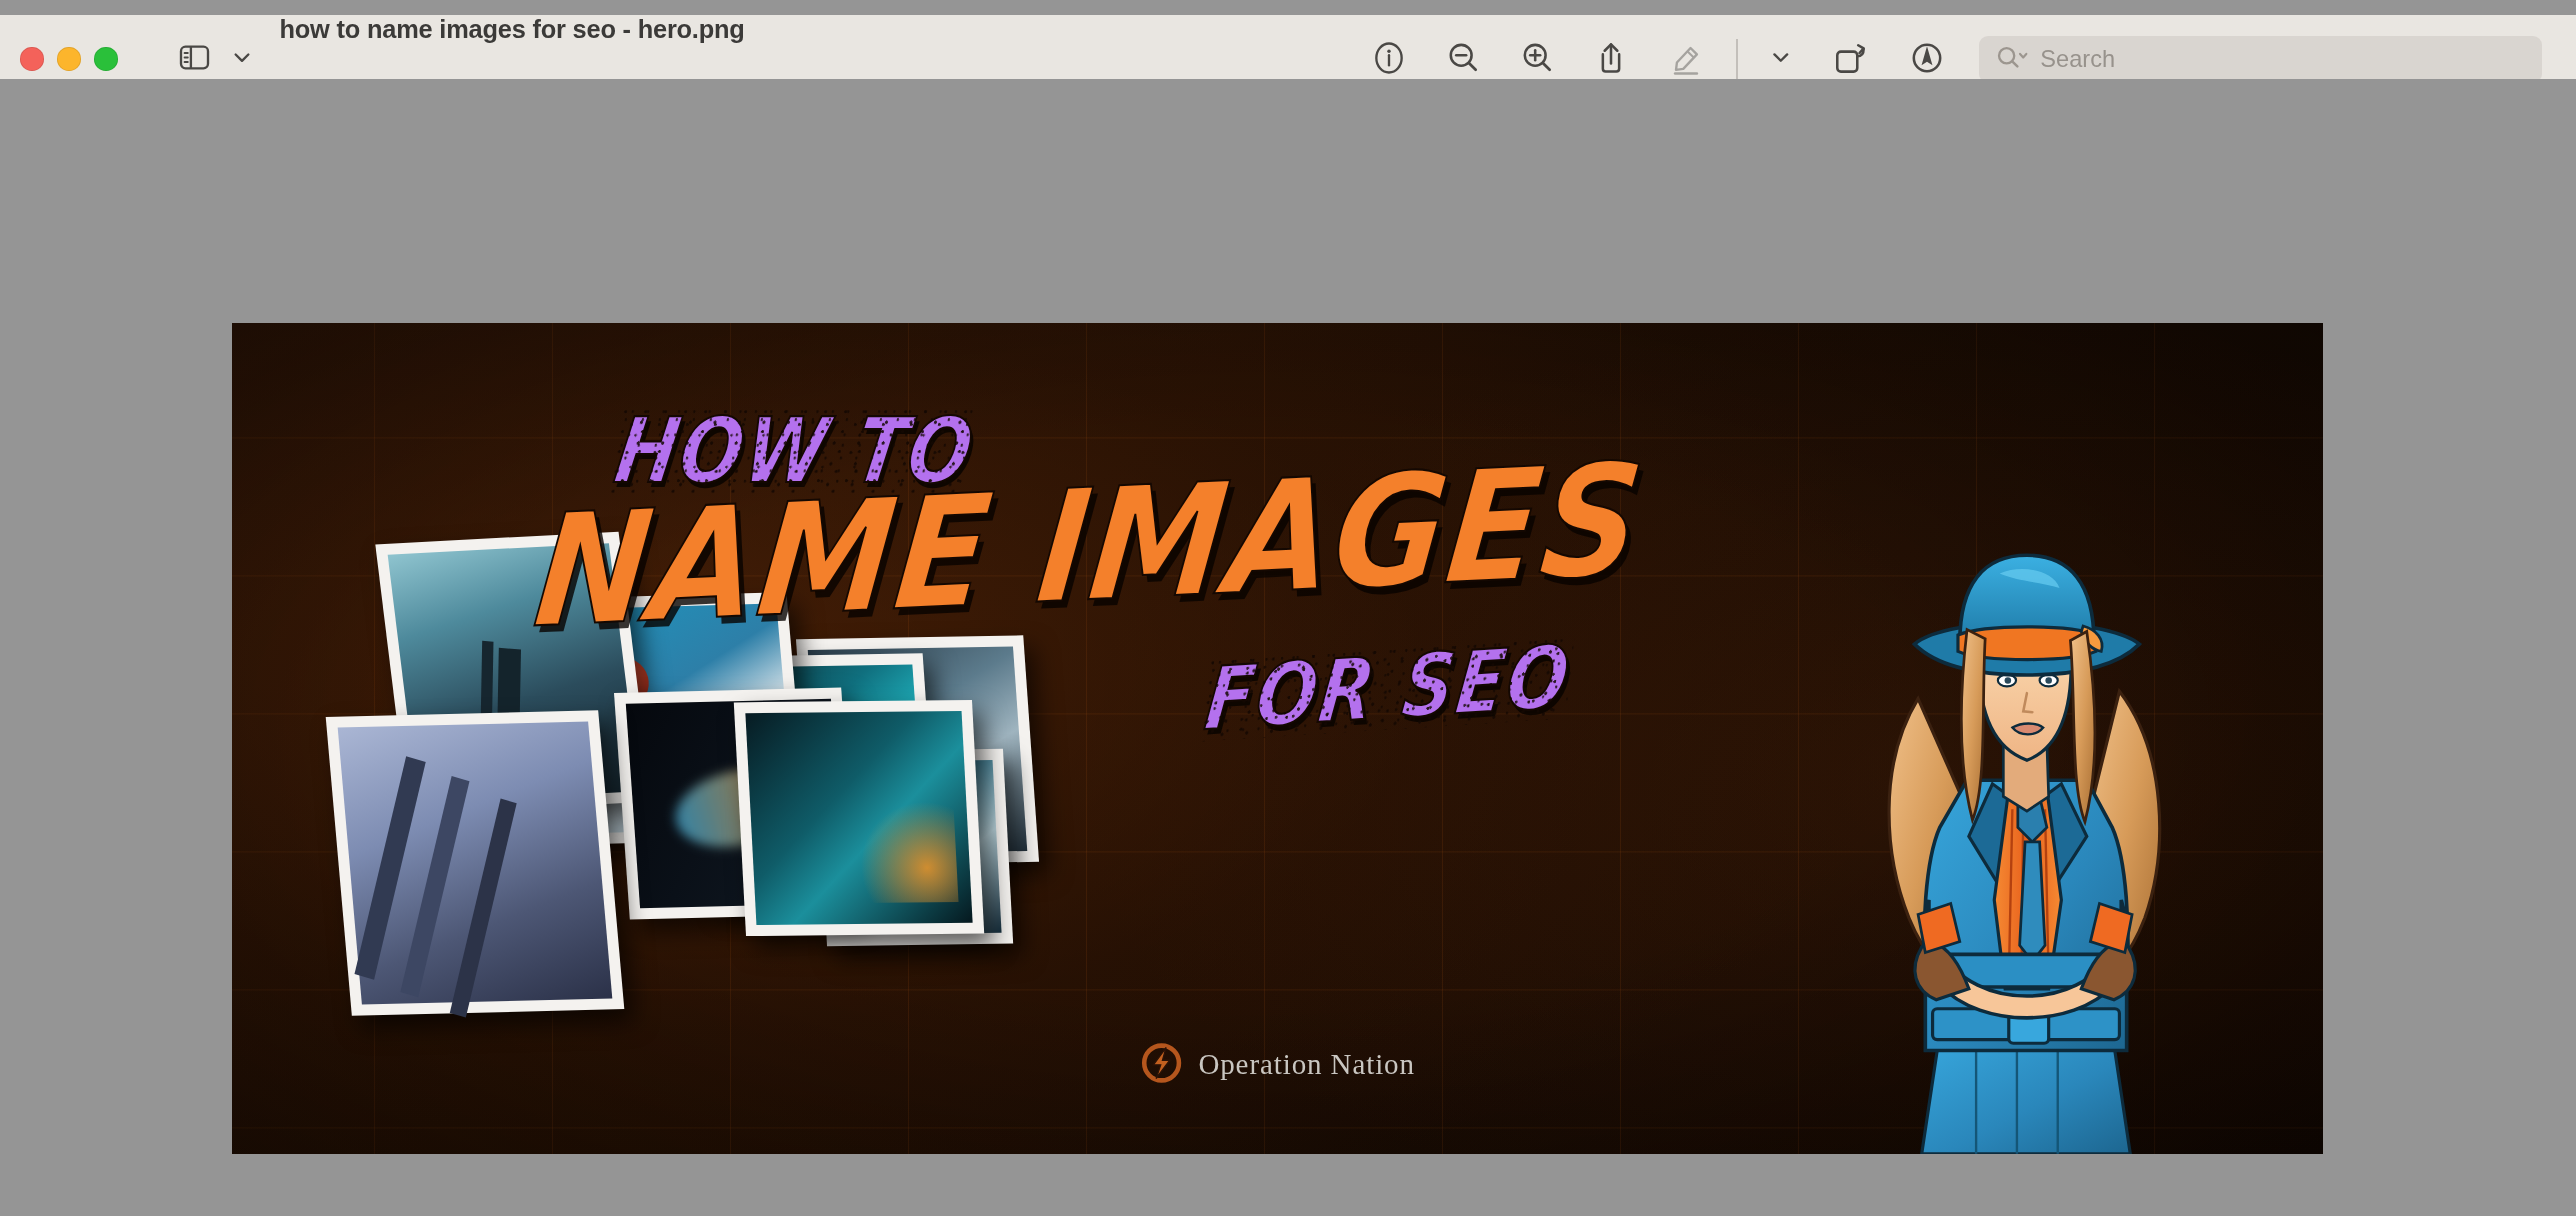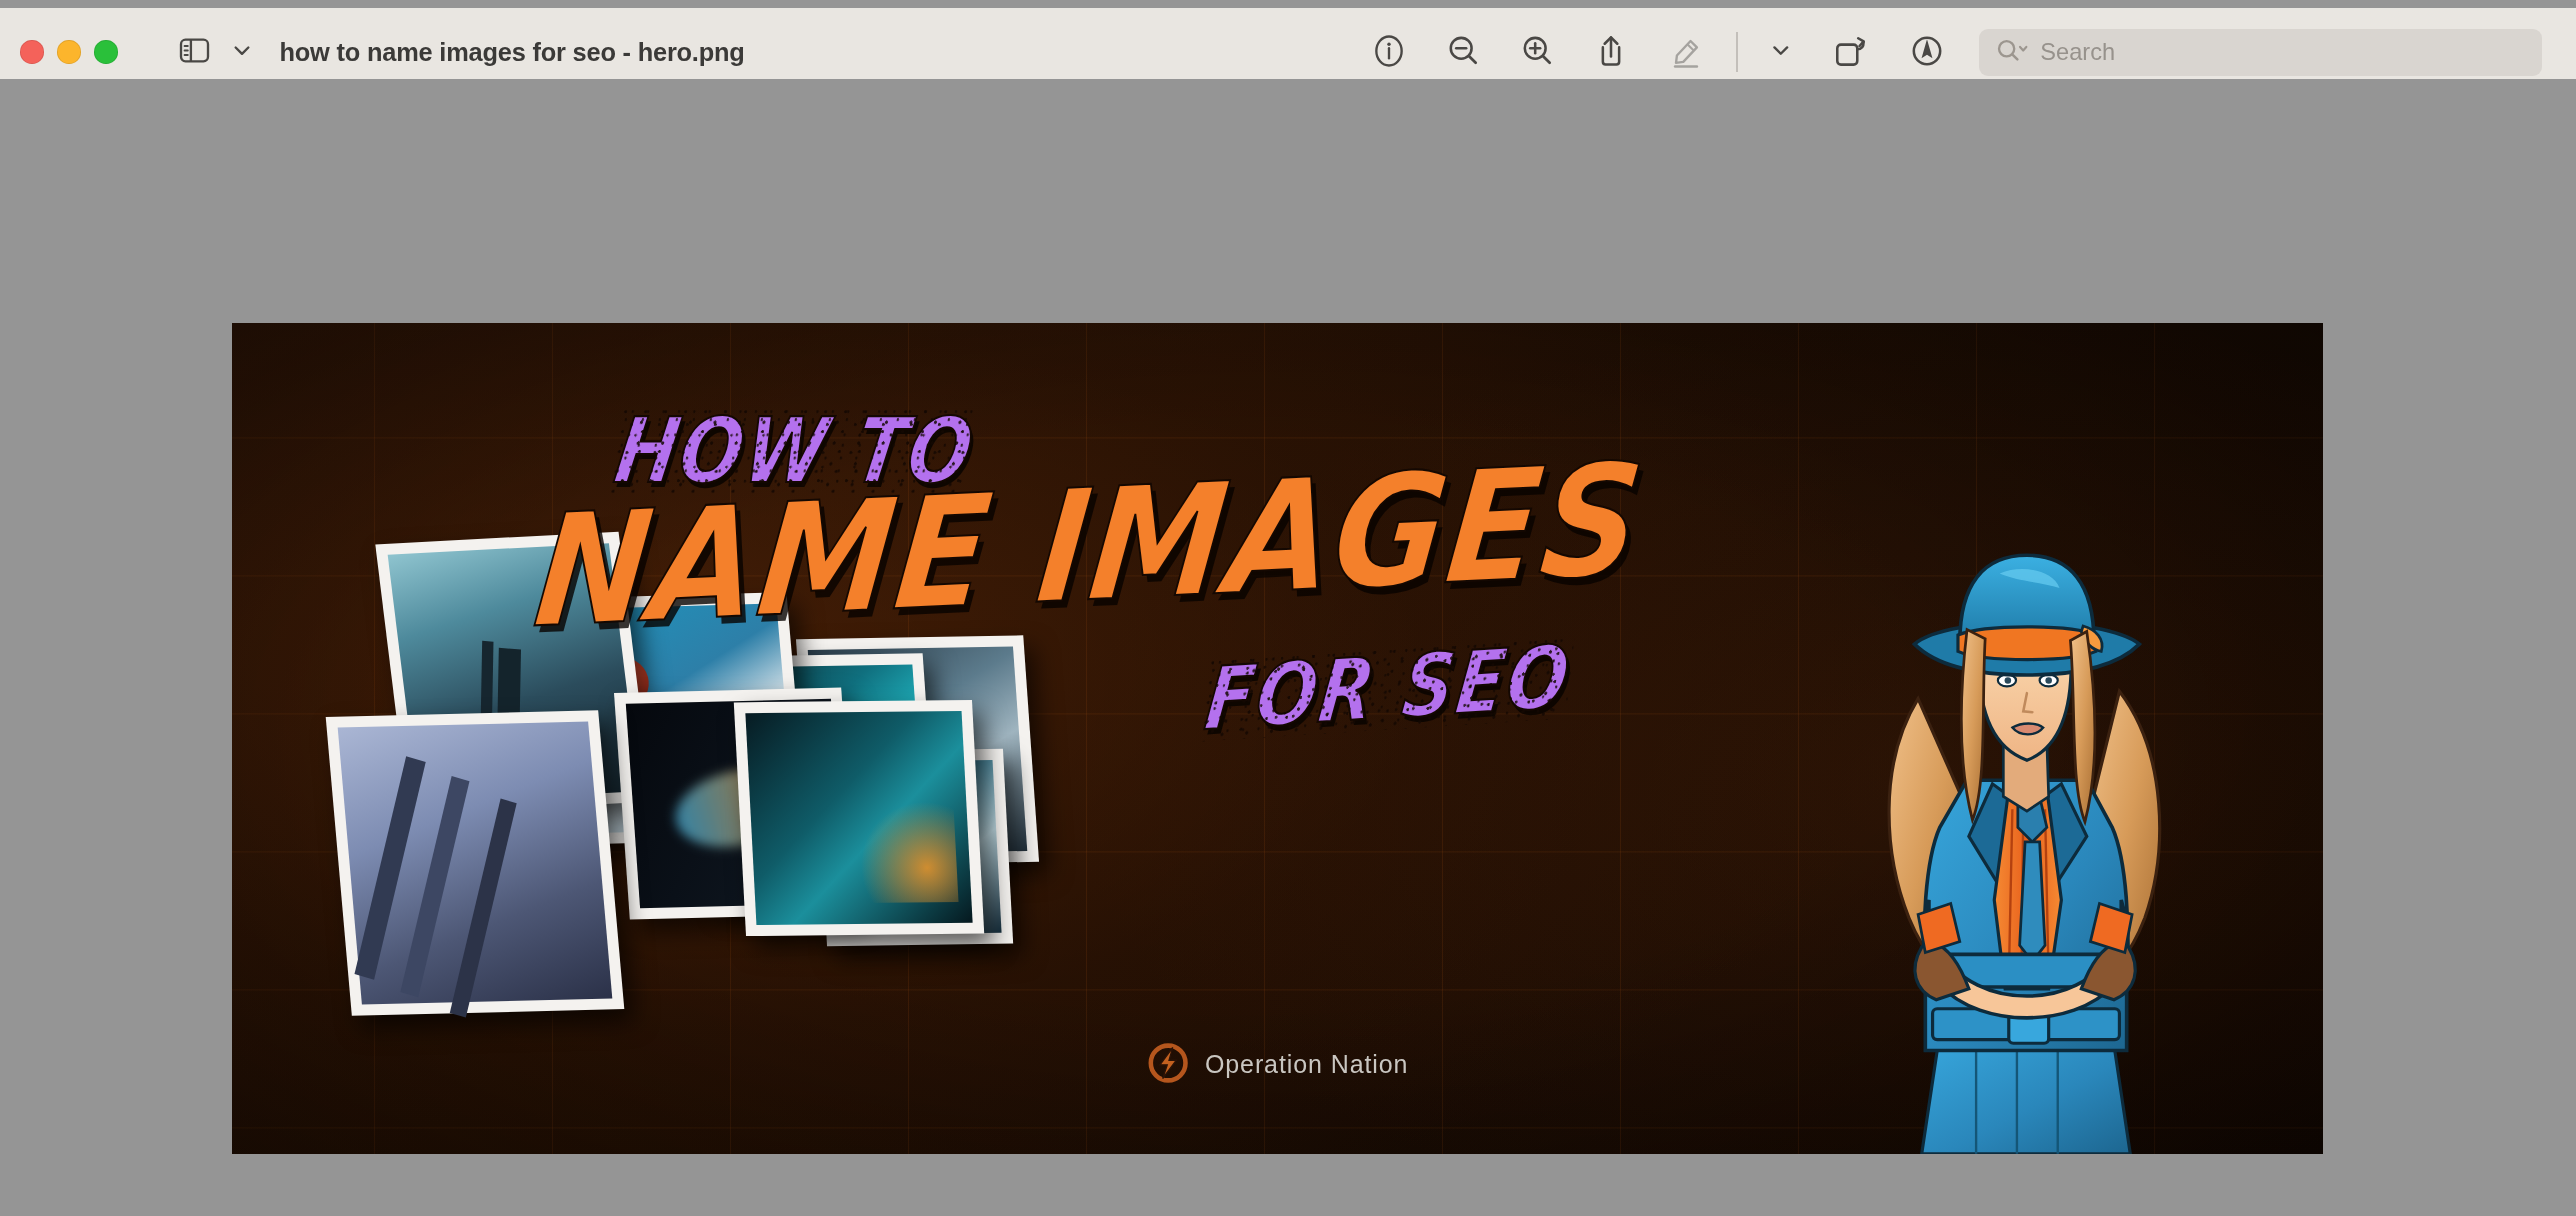--- a/index.html
+++ b/index.html
@@ -6,25 +6,25 @@
   * { box-sizing: border-box; margin: 0; padding: 0; }
   html, body {
     width: 2576px; height: 1216px;
     overflow: hidden;
     font-family: "Liberation Sans", sans-serif;
     background: #959595;
   }
 
   
   .titlebar {
-    position: absolute; left: 0; top: 8px;
+    position: absolute; left: 0; top: 15px;
     width: 2576px; height: 89px;
     background: #e9e6e1;
     border-bottom: 1.8px solid #7e7b77;
-    display: flex; align-items: center;
+    display: flex; 
   }
 
   .traffic-lights { display: flex; align-items: center; gap: 13.6px; padding-left: 20px; }
   .tl { width: 23.6px; height: 23.6px; border-radius: 50%; display: block; }
   .tl-close    { background: #f4625a; box-shadow: inset 0 0 0 0.9px rgba(0,0,0,.10); }
   .tl-minimize { background: #fcb52c; box-shadow: inset 0 0 0 0.9px rgba(0,0,0,.10); }
   .tl-zoom     { background: #2ac03a; box-shadow: inset 0 0 0 0.9px rgba(0,0,0,.10); }
 
   .sidebar-group {
     display: flex; align-items: center; gap: 7.3px;
@@ -212,22 +212,22 @@
 
   
   .brand {
     position: absolute;
     left: 50%; bottom: 67px;
     transform: translateX(-50%);
     display: flex; align-items: center; gap: 16.3px;
     z-index: 7;
   }
   .brand-name {
-    font-family: Liberation Sans, sans-serif;
-    font-size: 25px;
+    font-family: Liberation Serif, serif;
+    font-size: 29px;
     color: #c9c6c1;
     letter-spacing: 0.9px;
     white-space: nowrap;
   }
 </style>
 </head>
 <body>
 
 <div class="titlebar">
 

